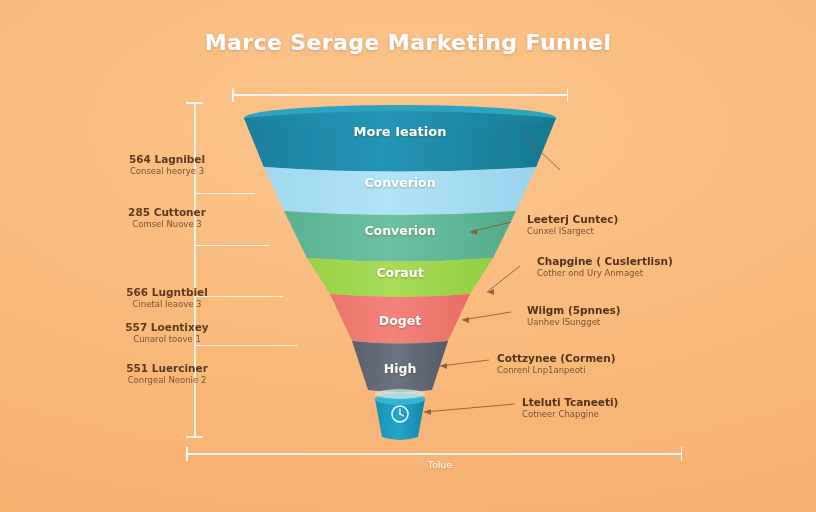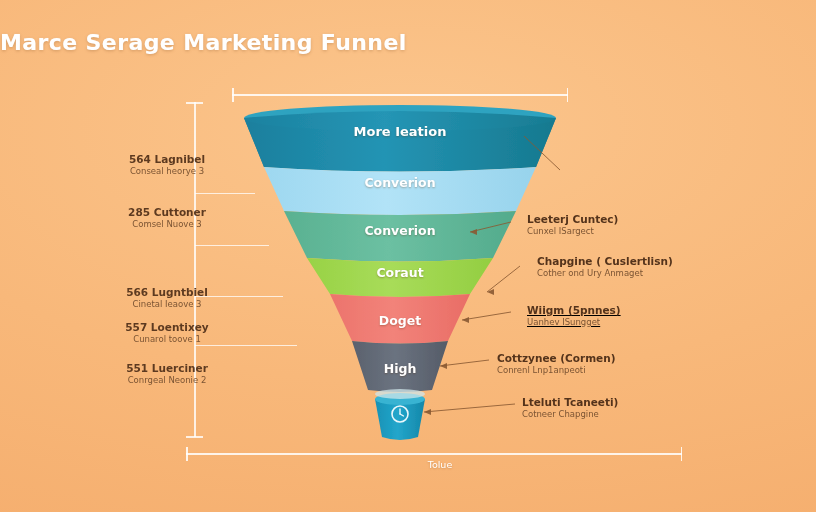--- a/index.html
+++ b/index.html
@@ -14,20 +14,21 @@
     width:816px; height:512px;
     background:
       radial-gradient(120% 90% at 50% 25%, #fbc58c 0%, #f8b87a 55%, #f5ae6e 100%);
     overflow:hidden;
   }
 
   
   .title {
     position:absolute;
     top:30px; left:0; width:816px;
+    text-align:center;
     font-size:22px;
     font-weight:bold;
     color:#ffffff;
     letter-spacing:0.4px;
     text-shadow:0 1px 3px rgba(140,80,30,.35), 0 0 1px rgba(255,255,255,.6);
     filter:blur(.25px);
   }
 
   
   .top-bracket {
@@ -282,21 +283,21 @@
   </div>
 
   <div class="right-label" style="left:527px; top:213px;">
     <div class="v">Leeterj Cuntec)</div>
     <div class="s">Cunxel ISargect</div>
   </div>
   <div class="right-label" style="left:537px; top:255px;">
     <div class="v">Chapgine ( Cuslertlisn)</div>
     <div class="s">Cother ond Ury Anmaget</div>
   </div>
-  <div class="right-label" style="left:527px; top:304px;text-decoration:underline;">
+  <div class="right-label" style="left:527px; top:304px;">
     <div class="v">Wiigm (5pnnes)</div>
     <div class="s">Uanhev ISungget</div>
   </div>
   <div class="right-label" style="left:497px; top:352px;">
     <div class="v">Cottzynee (Cormen)</div>
     <div class="s">Conrenl Lnp1anpeoti</div>
   </div>
   <div class="right-label" style="left:522px; top:396px;">
     <div class="v">Lteluti Tcaneeti)</div>
     <div class="s">Cotneer Chapgine</div>

